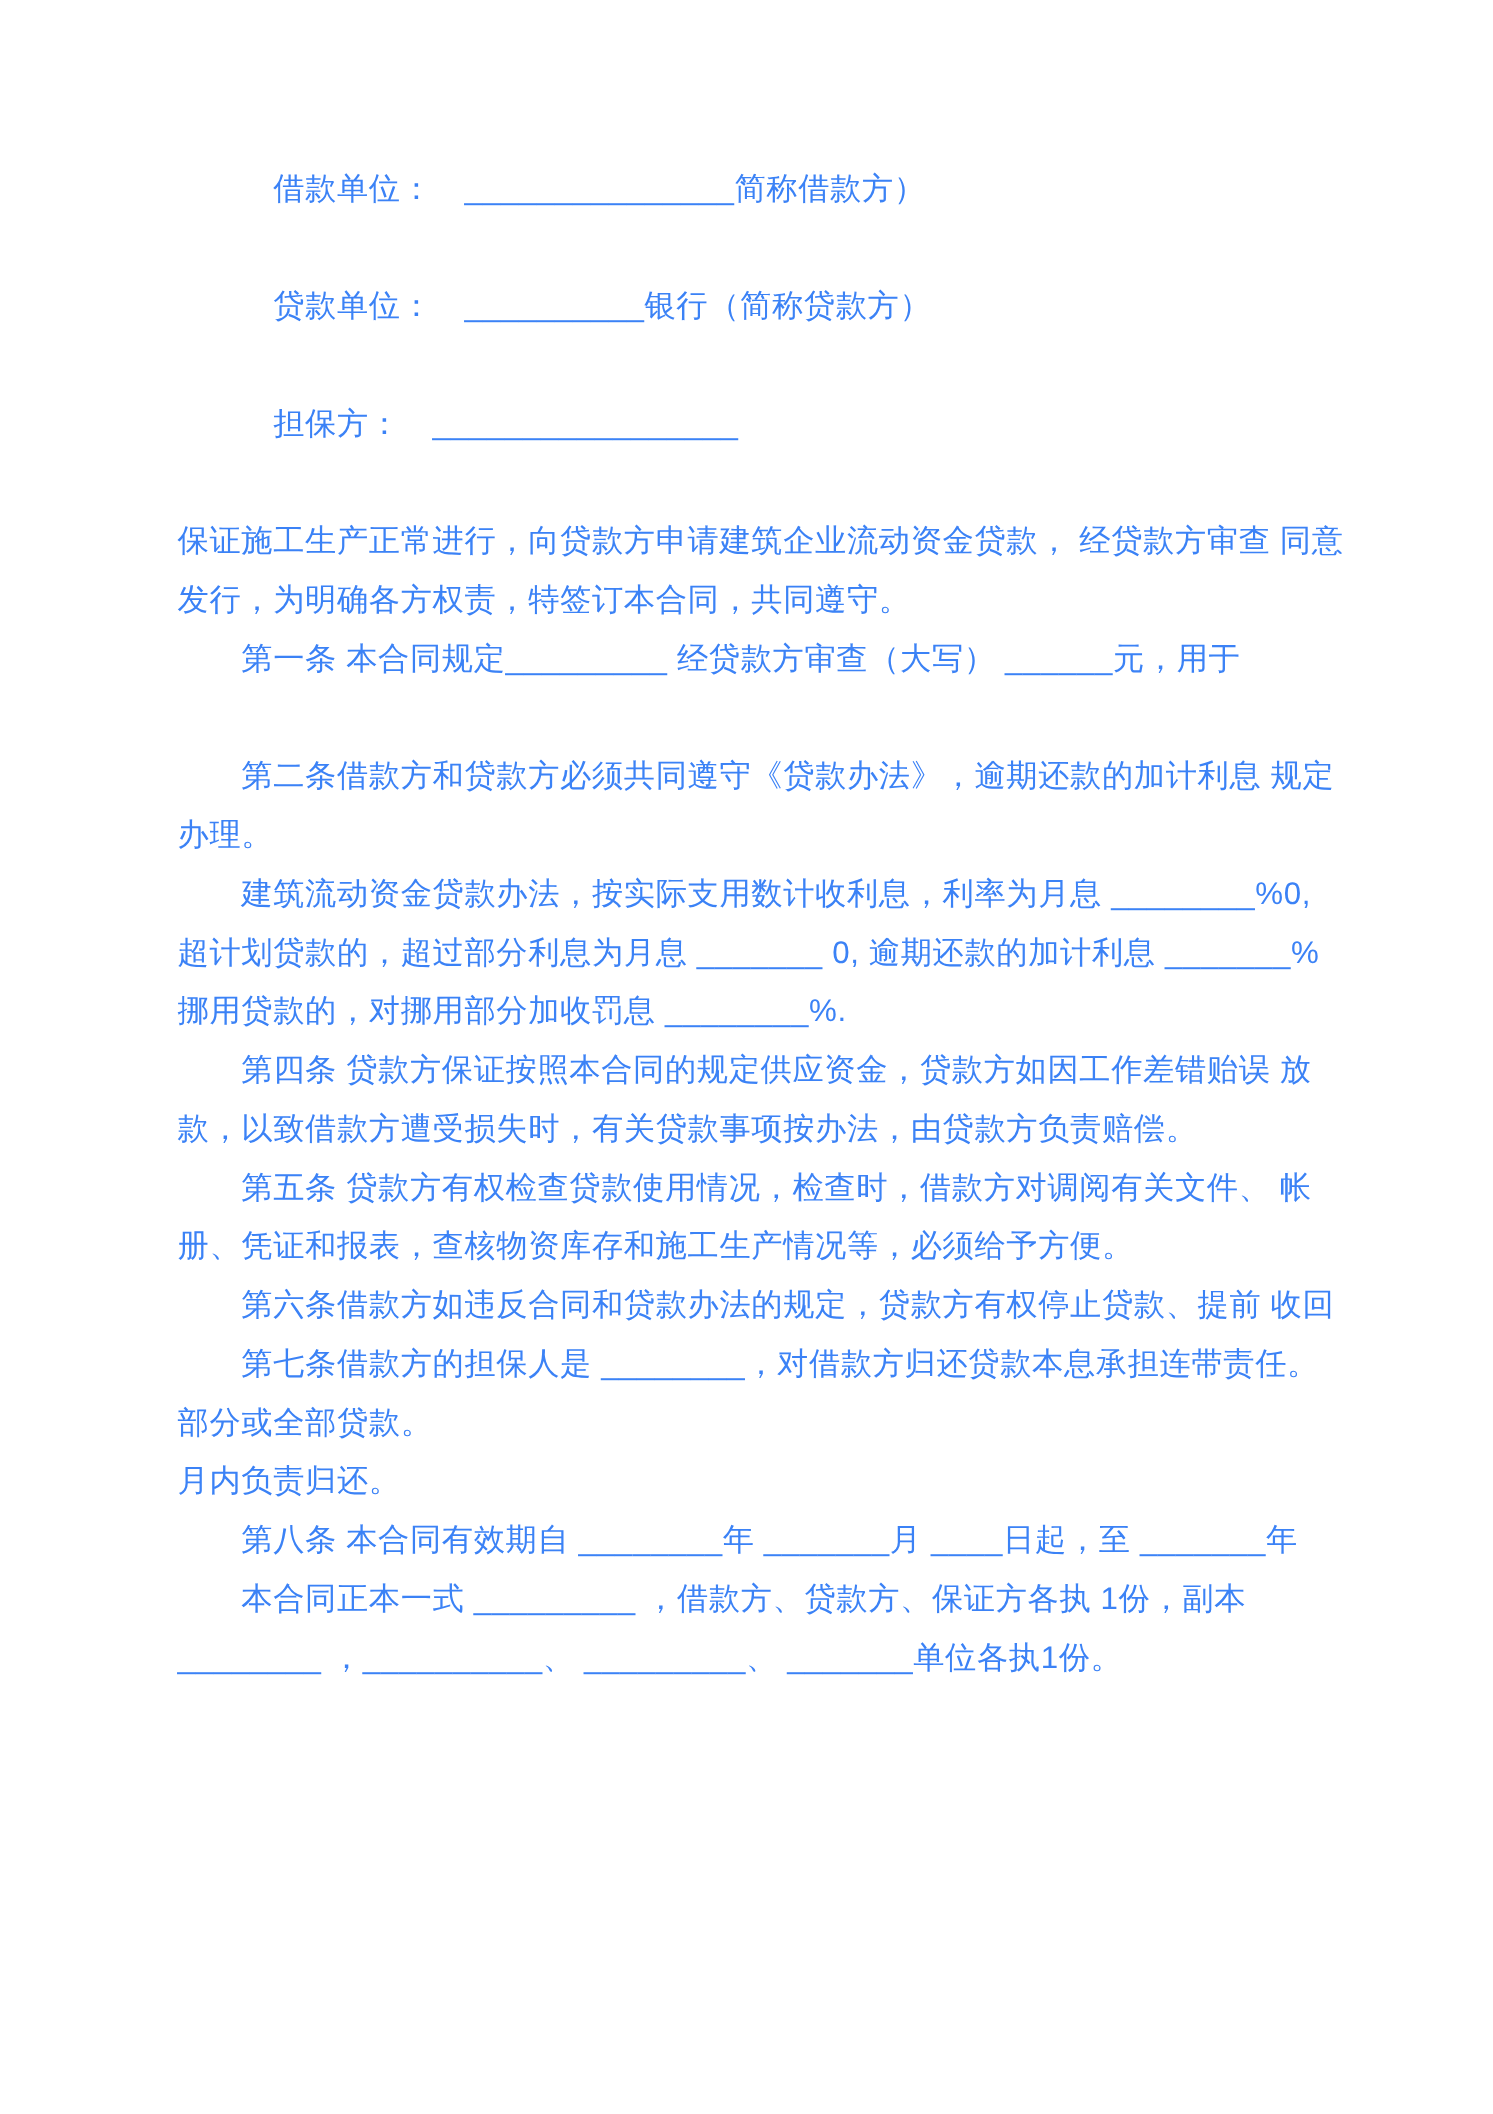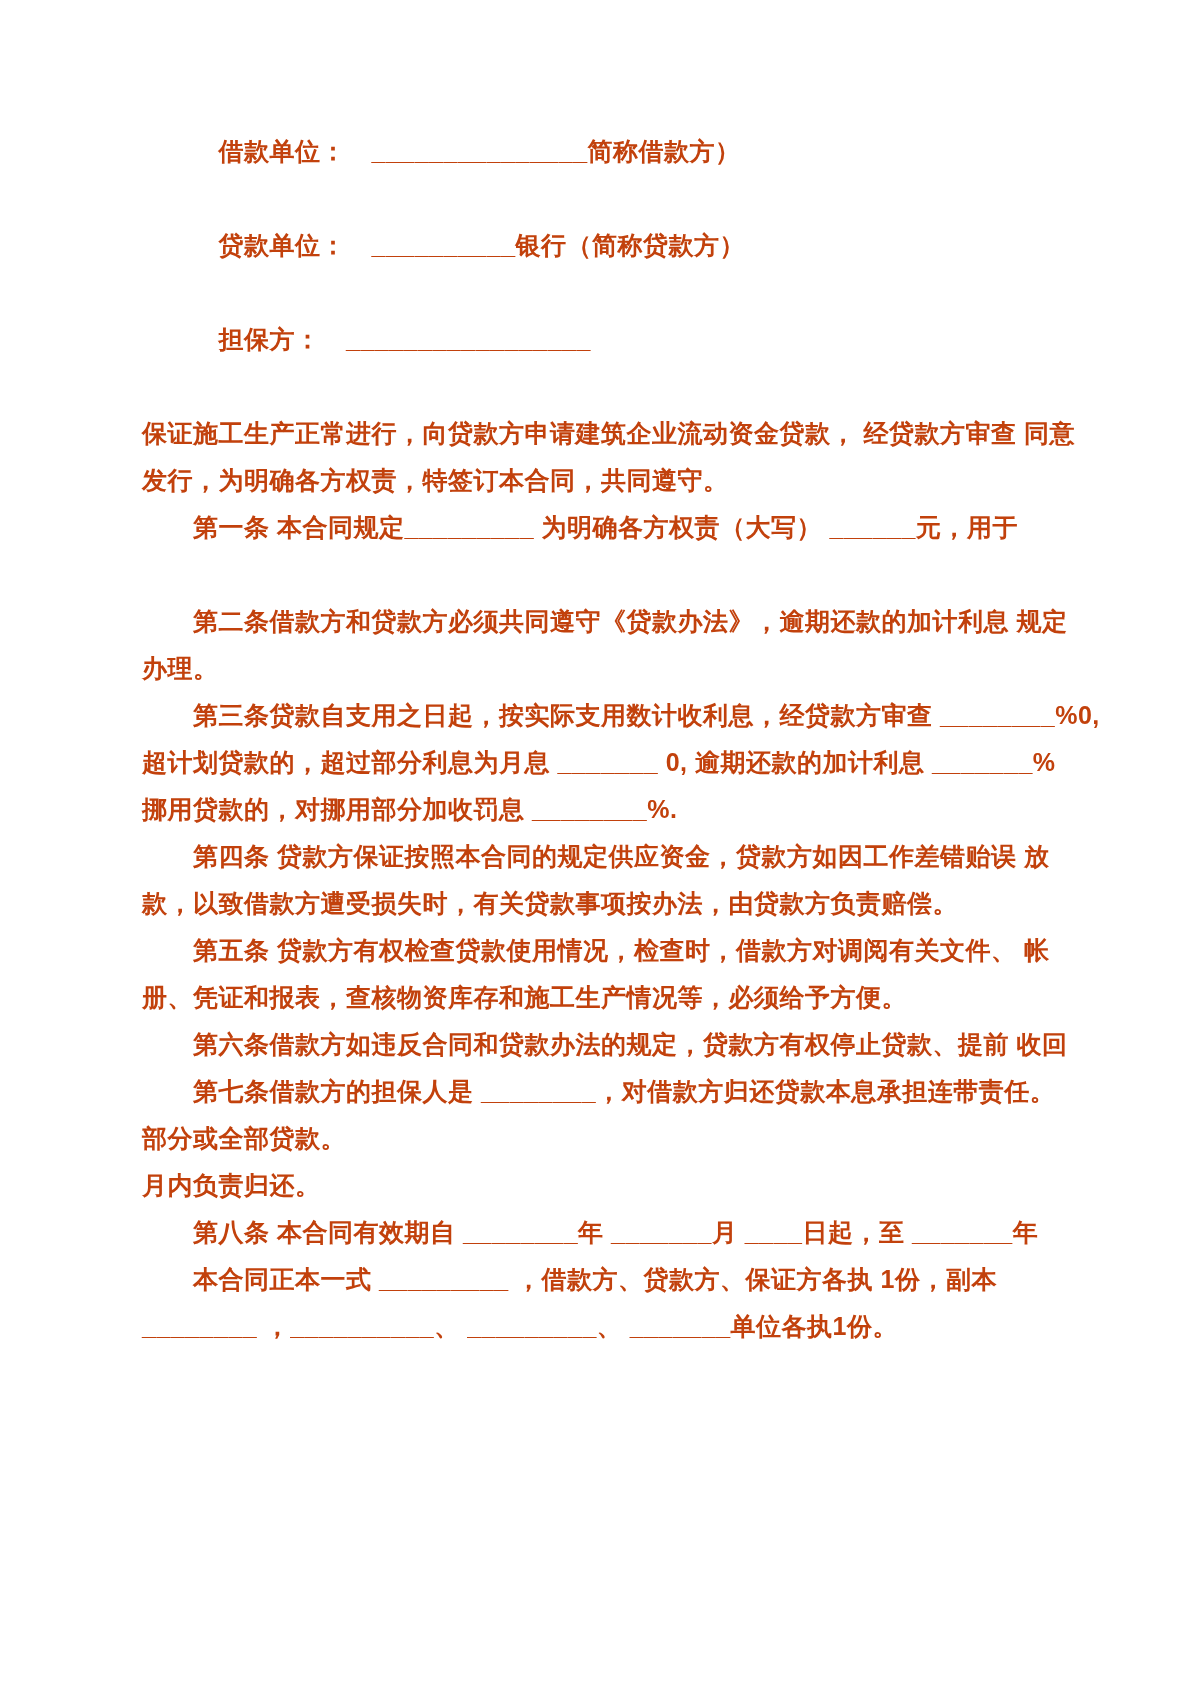--- a/index.html
+++ b/index.html
@@ -16,47 +16,46 @@
     box-sizing: border-box;
   }
   .doc-body {
     position: absolute;
     top: 128px;
     left: 142px;
     width: 930px;
     font-family: "Liberation Sans", "DejaVu Sans", sans-serif;
     font-size: 25px;
     line-height: 47px;
-    color: #c2410c;
+    color: #3b82f6;
     letter-spacing: 0.5px;
-    font-weight: bold;
   }
   .doc-line {
     min-height: 47px;
     white-space: pre;
   }
 </style>
 </head>
 <body>
 
 <div class="page">
   <div class="doc-body" id="doc-body">
       <div class="doc-line">　　　借款单位：　_______________简称借款方）</div>
       <div class="doc-line"></div>
       <div class="doc-line">　　　贷款单位：　__________银行（简称贷款方）</div>
       <div class="doc-line"></div>
       <div class="doc-line">　　　担保方：　_________________</div>
       <div class="doc-line"></div>
       <div class="doc-line">保证施工生产正常进行，向贷款方申请建筑企业流动资金贷款， 经贷款方审查 同意</div>
       <div class="doc-line">发行，为明确各方权责，特签订本合同，共同遵守。</div>
-      <div class="doc-line">　　第一条 本合同规定_________ 为明确各方权责（大写） ______元，用于</div>
+      <div class="doc-line">　　第一条 本合同规定_________ 经贷款方审查（大写） ______元，用于</div>
       <div class="doc-line"></div>
       <div class="doc-line">　　第二条借款方和贷款方必须共同遵守《贷款办法》，逾期还款的加计利息 规定</div>
       <div class="doc-line">办理。</div>
-      <div class="doc-line">　　第三条贷款自支用之日起，按实际支用数计收利息，经贷款方审查 ________%0,</div>
+      <div class="doc-line">　　建筑流动资金贷款办法，按实际支用数计收利息，利率为月息 ________%0,</div>
       <div class="doc-line">超计划贷款的，超过部分利息为月息 _______ 0, 逾期还款的加计利息 _______%</div>
       <div class="doc-line">挪用贷款的，对挪用部分加收罚息 ________%.</div>
       <div class="doc-line">　　第四条 贷款方保证按照本合同的规定供应资金，贷款方如因工作差错贻误 放</div>
       <div class="doc-line">款，以致借款方遭受损失时，有关贷款事项按办法，由贷款方负责赔偿。</div>
       <div class="doc-line">　　第五条 贷款方有权检查贷款使用情况，检查时，借款方对调阅有关文件、 帐</div>
       <div class="doc-line">册、凭证和报表，查核物资库存和施工生产情况等，必须给予方便。</div>
       <div class="doc-line">　　第六条借款方如违反合同和贷款办法的规定，贷款方有权停止贷款、提前 收回</div>
       <div class="doc-line">　　第七条借款方的担保人是 ________，对借款方归还贷款本息承担连带责任。</div>
       <div class="doc-line">部分或全部贷款。</div>
       <div class="doc-line">月内负责归还。</div>

